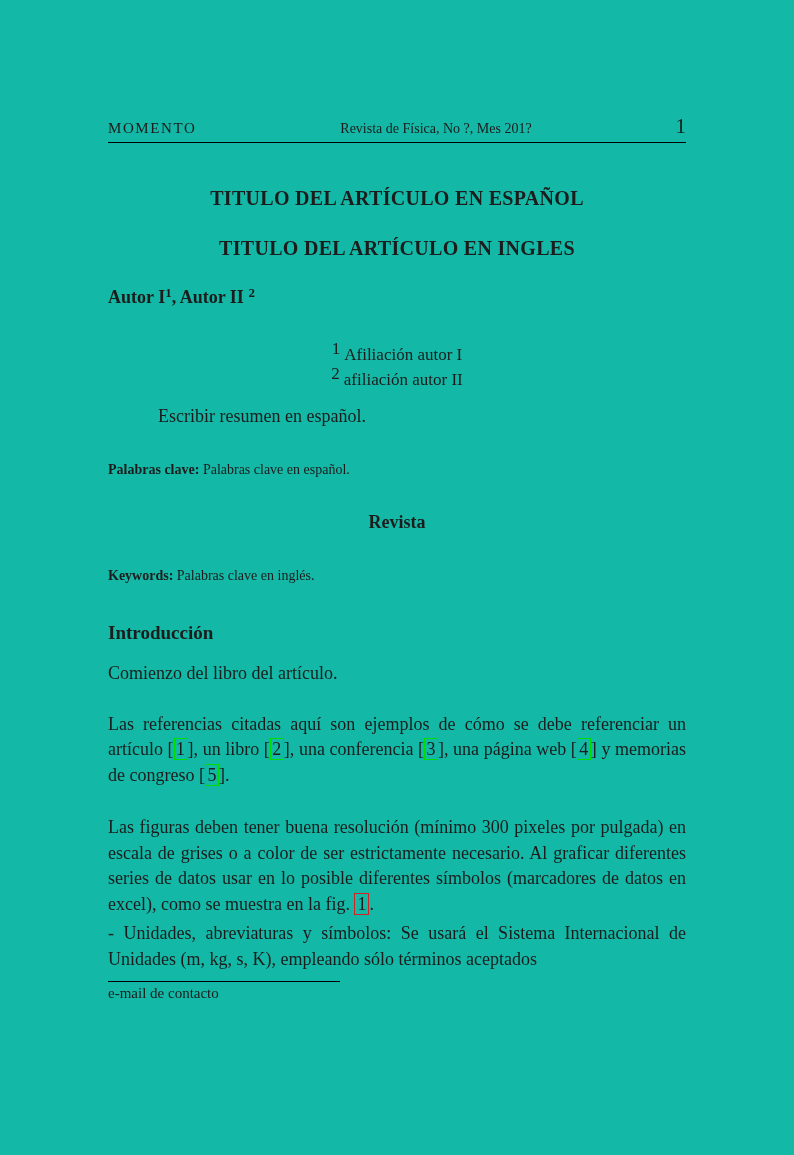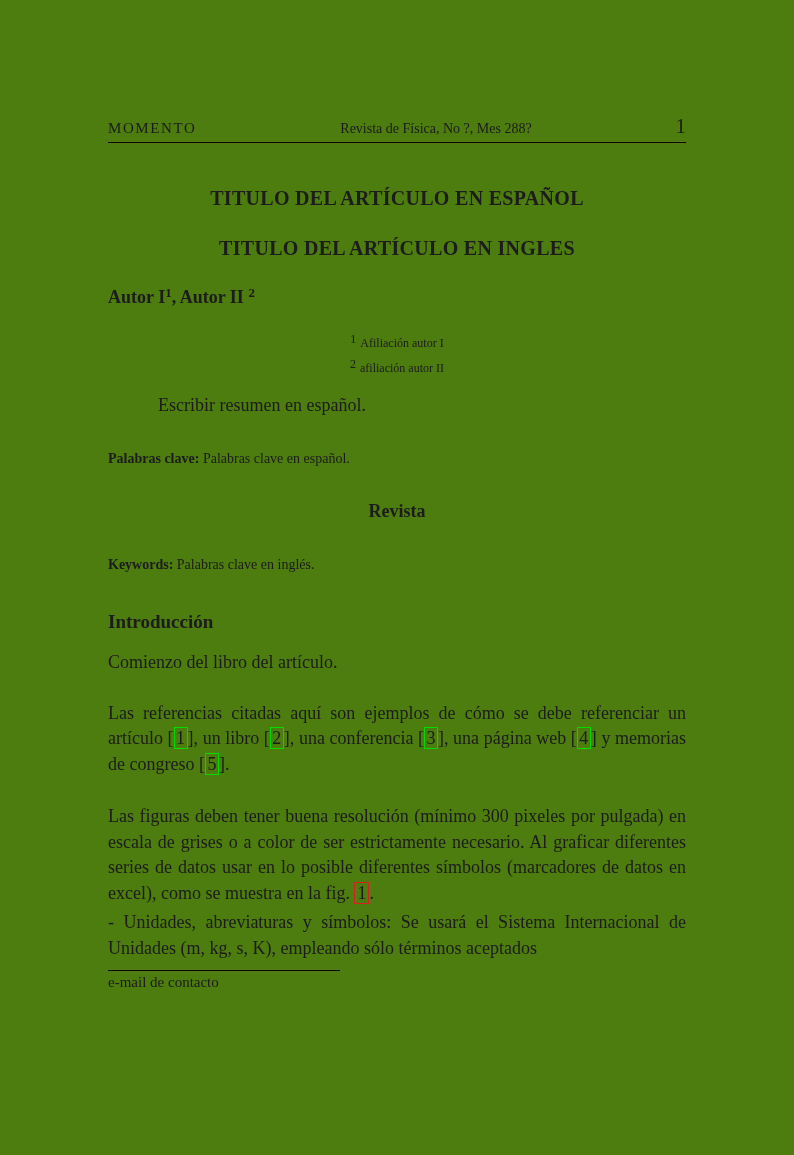--- a/index.html
+++ b/index.html
@@ -6,21 +6,21 @@
   html, body { background: #ffffff; }
   body {
     font-family: "Liberation Serif", "DejaVu Serif", serif;
     color: #1c1c1c;
     width: 794px;
   }
   .page {
     position: relative;
     width: 794px;
     height: 1155px;
-    background: #4d7c0f;
+    background: #14b8a6;
     overflow: hidden;
   }
   .content {
     position: absolute;
     left: 108px;
     top: 0;
     width: 578px;
   }
 
   
@@ -54,23 +54,23 @@
     text-align: left;
     font-weight: bold;
     font-size: 18px;
   }
   .sup {
     font-size: 0.72em;
     position: relative;
     top: -0.45em;
   }
   .affils {
-    margin-top: 23px;
+    margin-top: 34px;
     text-align: center;
-    font-size: 12px;
+    font-size: 17px;
     line-height: 25px;
   }
   .affil-sup {
     font-size: 1em;
     position: relative;
     top: -0.35em;
     margin-right: 4px;
   }
 
   
@@ -135,21 +135,21 @@
   }
 </style>
 </head>
 <body>
 
 <div class="page">
   <div class="content">
 
     <div class="running-header">
       <span class="rh-left">MOMENTO</span>
-      <span class="rh-center">Revista de Física, No ?, Mes 288?</span>
+      <span class="rh-center">Revista de Física, No ?, Mes 201?</span>
       <span class="rh-page">1</span>
     </div>
 
     <div class="title-line title-es">TITULO DEL ARTÍCULO EN ESPAÑOL</div>
     <div class="title-line title-en">TITULO DEL ARTÍCULO EN INGLES</div>
 
     <div class="authors">
       <span>Autor I</span><span class="sup">1</span><span>, </span><span>Autor II</span>
       <span class="sup">2</span>
     </div>

